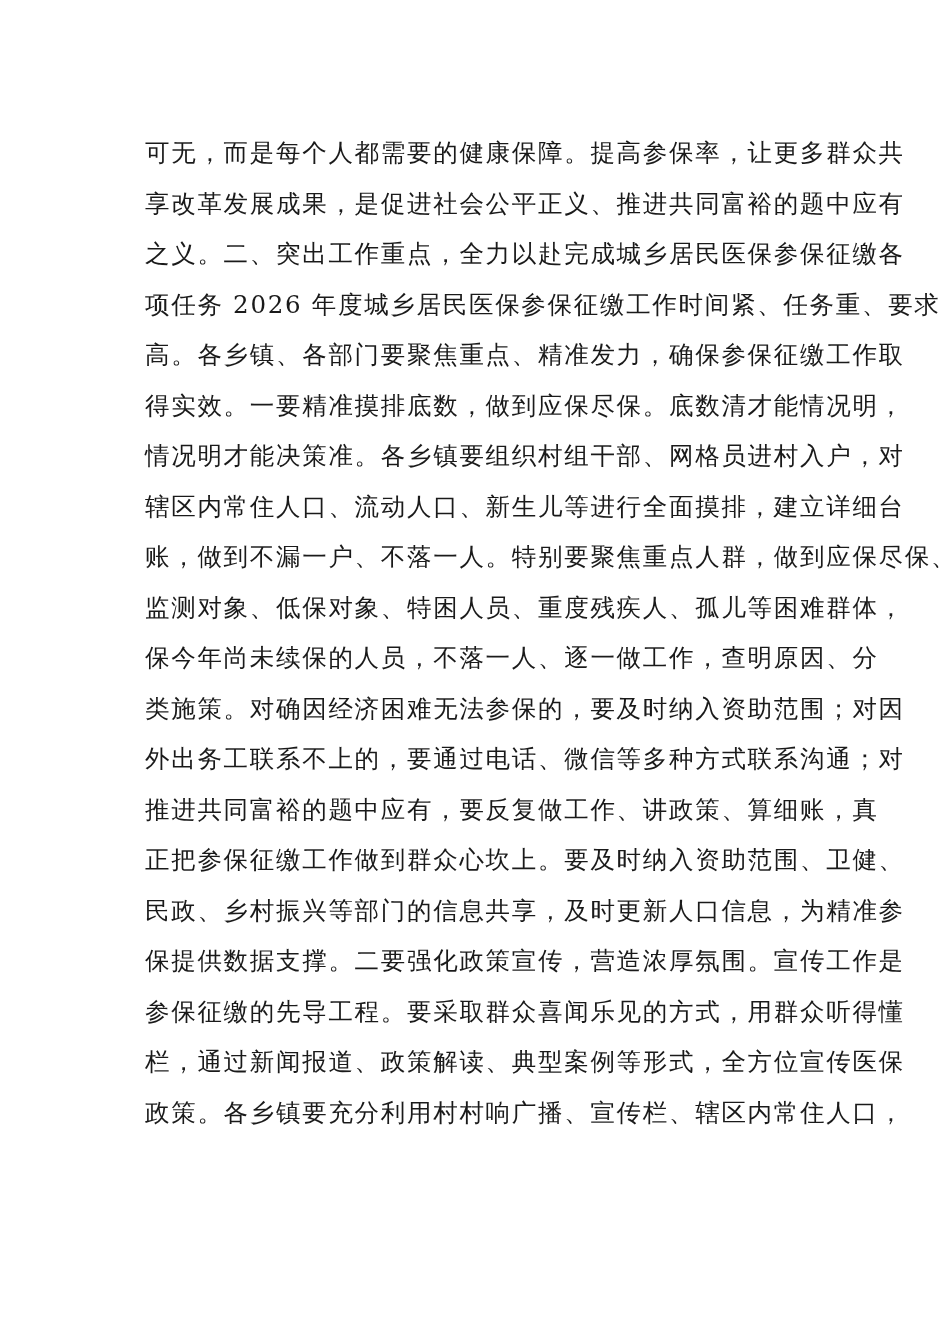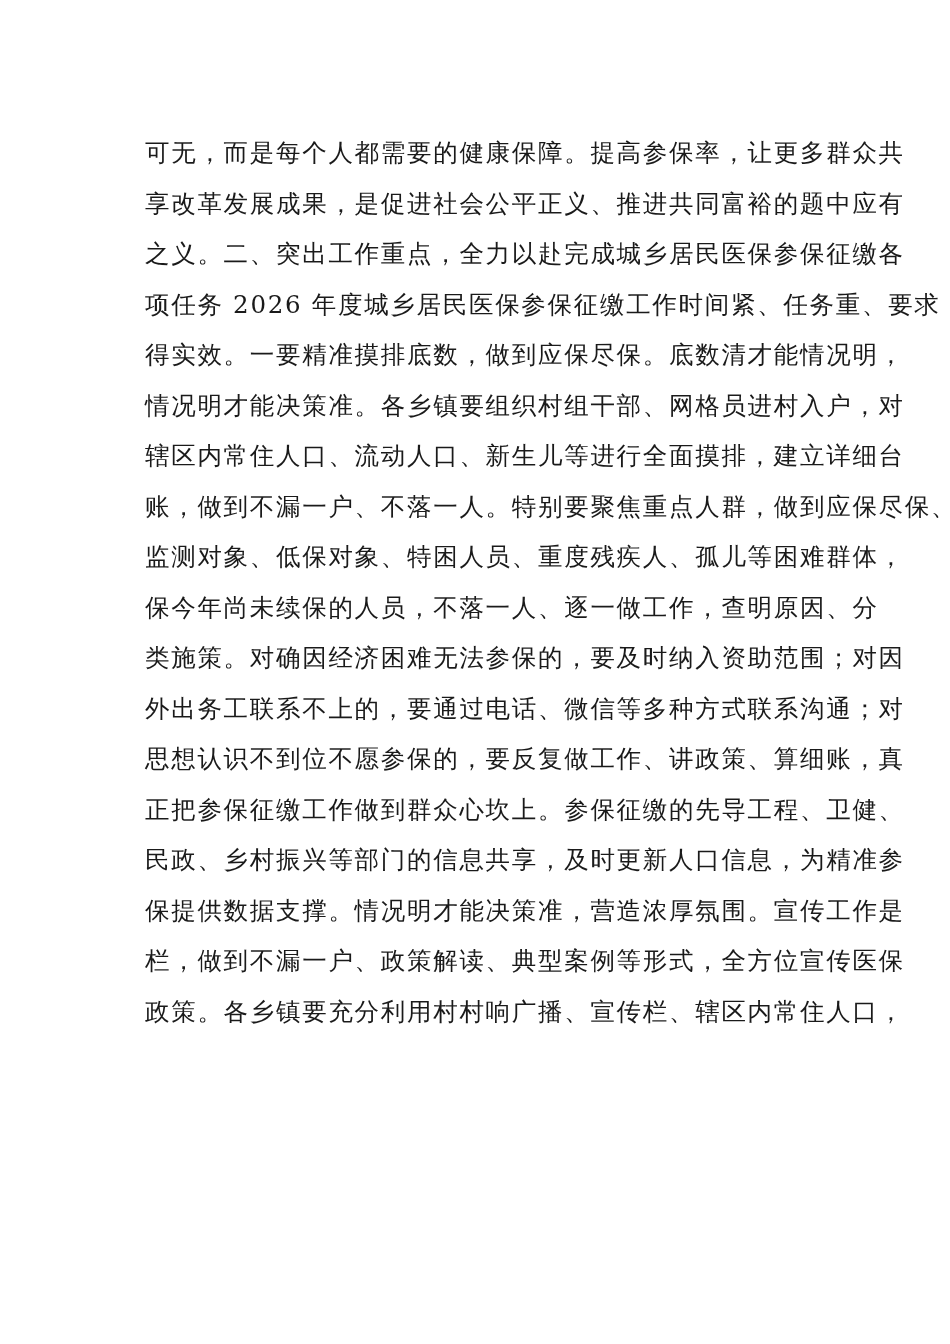--- a/index.html
+++ b/index.html
@@ -18,28 +18,30 @@
 </style>
 </head>
 <body>
 
 <div class="page">
   <div class="body-text">
     <div class="line">可无，而是每个人都需要的健康保障。提高参保率，让更多群众共</div>
     <div class="line">享改革发展成果，是促进社会公平正义、推进共同富裕的题中应有</div>
     <div class="line">之义。二、突出工作重点，全力以赴完成城乡居民医保参保征缴各</div>
     <div class="line">项任务 2026 年度城乡居民医保参保征缴工作时间紧、任务重、要求</div>
+    <div class="line">高。各乡镇、各部门要聚焦重点、精准发力，确保参保征缴工作取</div>
     <div class="line">得实效。一要精准摸排底数，做到应保尽保。底数清才能情况明，</div>
     <div class="line">情况明才能决策准。各乡镇要组织村组干部、网格员进村入户，对</div>
     <div class="line">辖区内常住人口、流动人口、新生儿等进行全面摸排，建立详细台</div>
     <div class="line">账，做到不漏一户、不落一人。特别要聚焦重点人群，做到应保尽保、</div>
     <div class="line">监测对象、低保对象、特困人员、重度残疾人、孤儿等困难群体，</div>
     <div class="line">保今年尚未续保的人员，不落一人、逐一做工作，查明原因、分</div>
     <div class="line">类施策。对确因经济困难无法参保的，要及时纳入资助范围；对因</div>
     <div class="line">外出务工联系不上的，要通过电话、微信等多种方式联系沟通；对</div>
-    <div class="line">思想认识不到位不愿参保的，要反复做工作、讲政策、算细账，真</div>
-    <div class="line">正把参保征缴工作做到群众心坎上。参保征缴的先导工程、卫健、</div>
+    <div class="line">推进共同富裕的题中应有，要反复做工作、讲政策、算细账，真</div>
+    <div class="line">正把参保征缴工作做到群众心坎上。要及时纳入资助范围、卫健、</div>
     <div class="line">民政、乡村振兴等部门的信息共享，及时更新人口信息，为精准参</div>
-    <div class="line">保提供数据支撑。情况明才能决策准，营造浓厚氛围。宣传工作是</div>
-    <div class="line">栏，做到不漏一户、政策解读、典型案例等形式，全方位宣传医保</div>
+    <div class="line">保提供数据支撑。二要强化政策宣传，营造浓厚氛围。宣传工作是</div>
+    <div class="line">参保征缴的先导工程。要采取群众喜闻乐见的方式，用群众听得懂</div>
+    <div class="line">栏，通过新闻报道、政策解读、典型案例等形式，全方位宣传医保</div>
     <div class="line">政策。各乡镇要充分利用村村响广播、宣传栏、辖区内常住人口，</div>
   </div>
 </div>
 
 </body></html>

